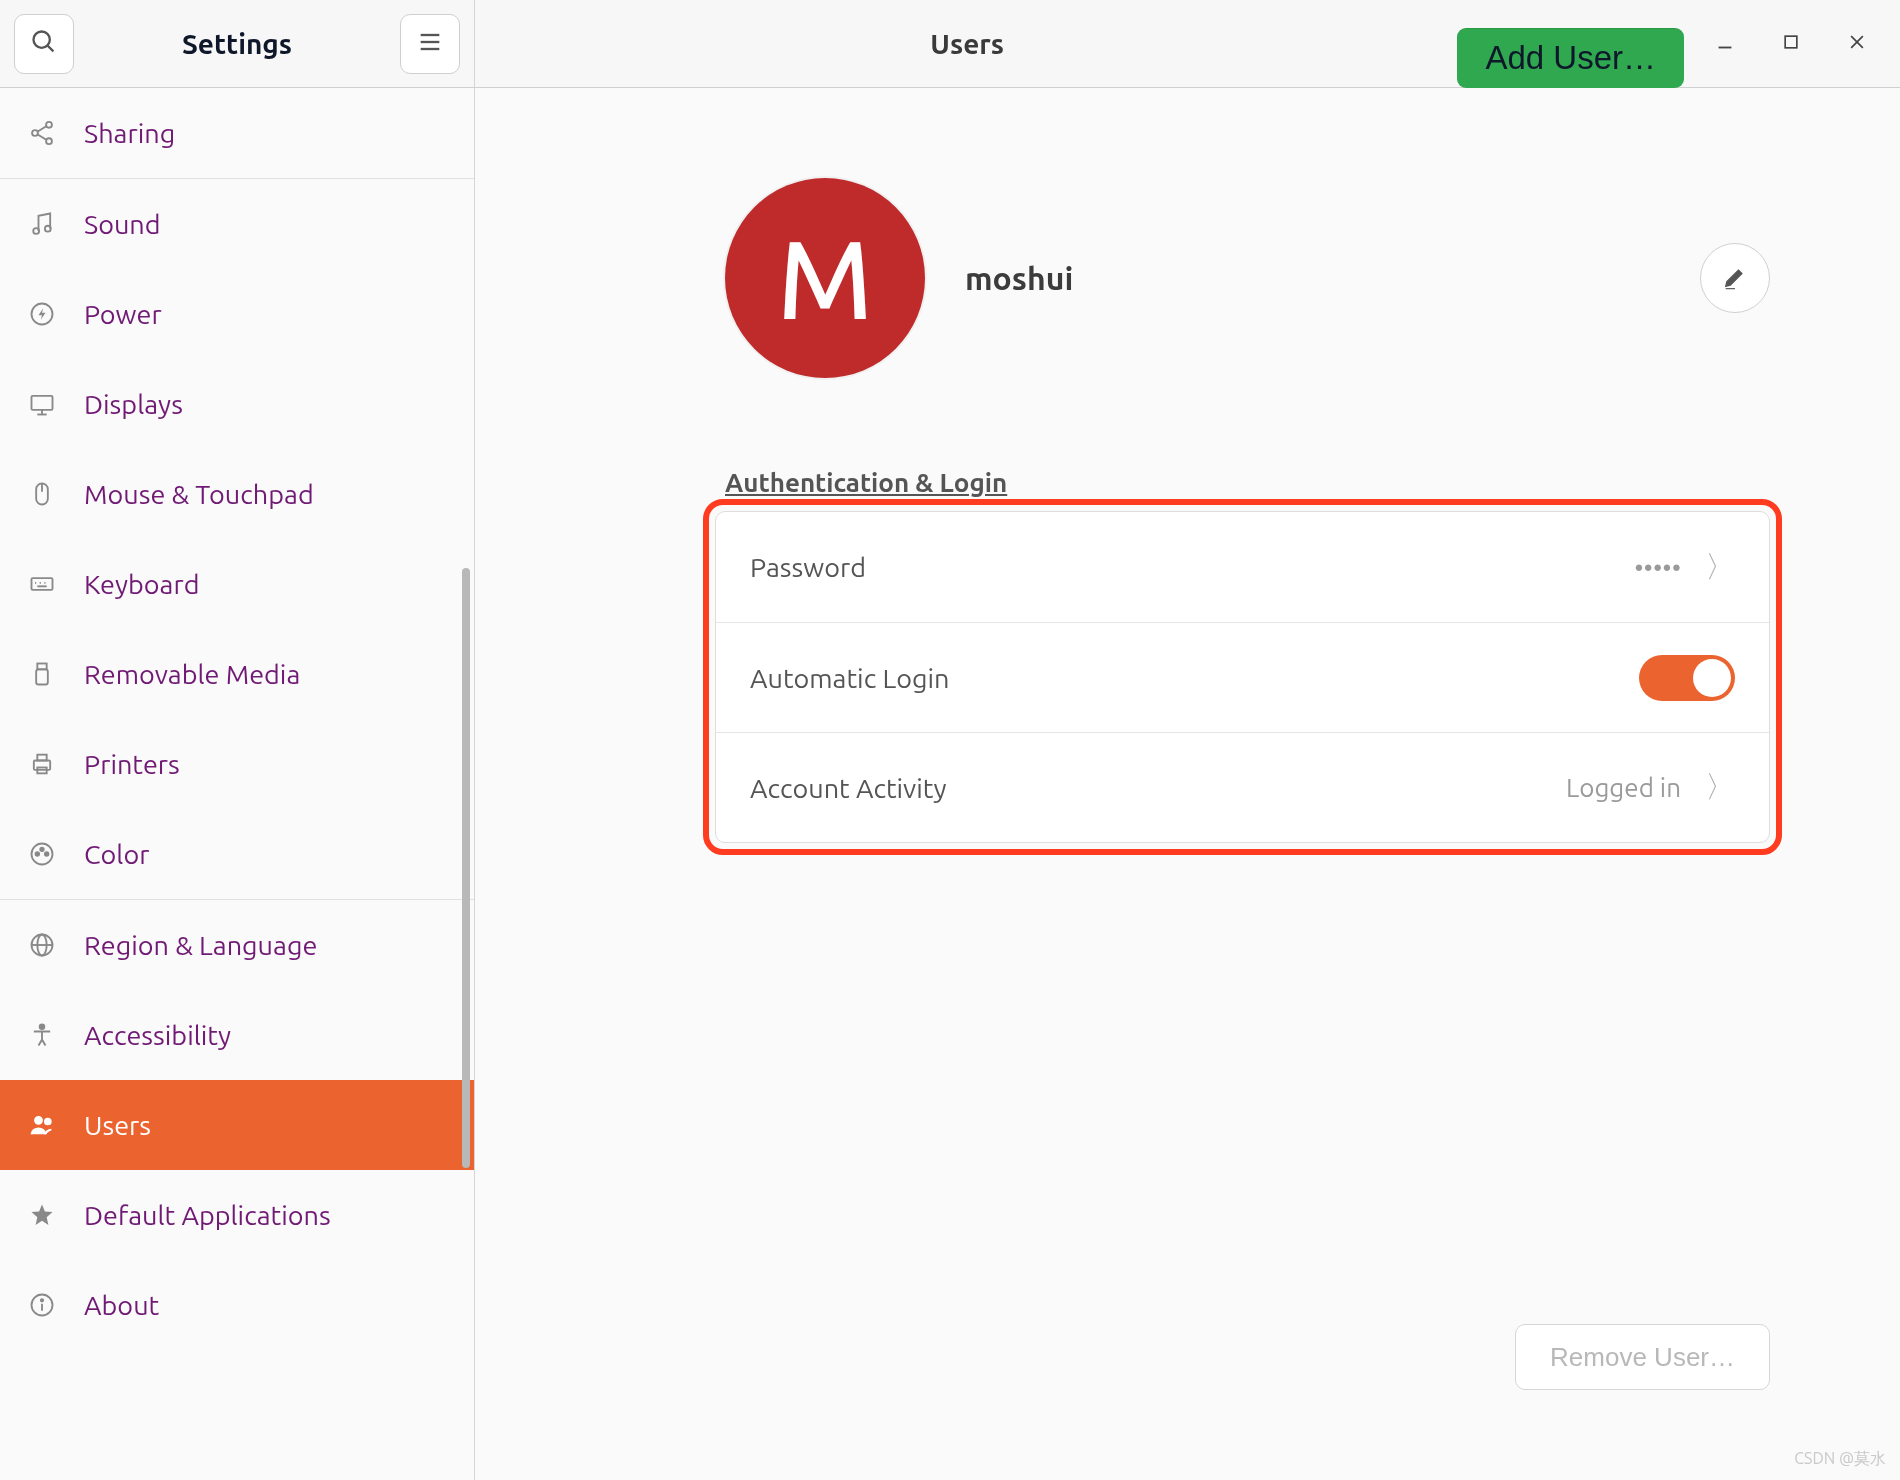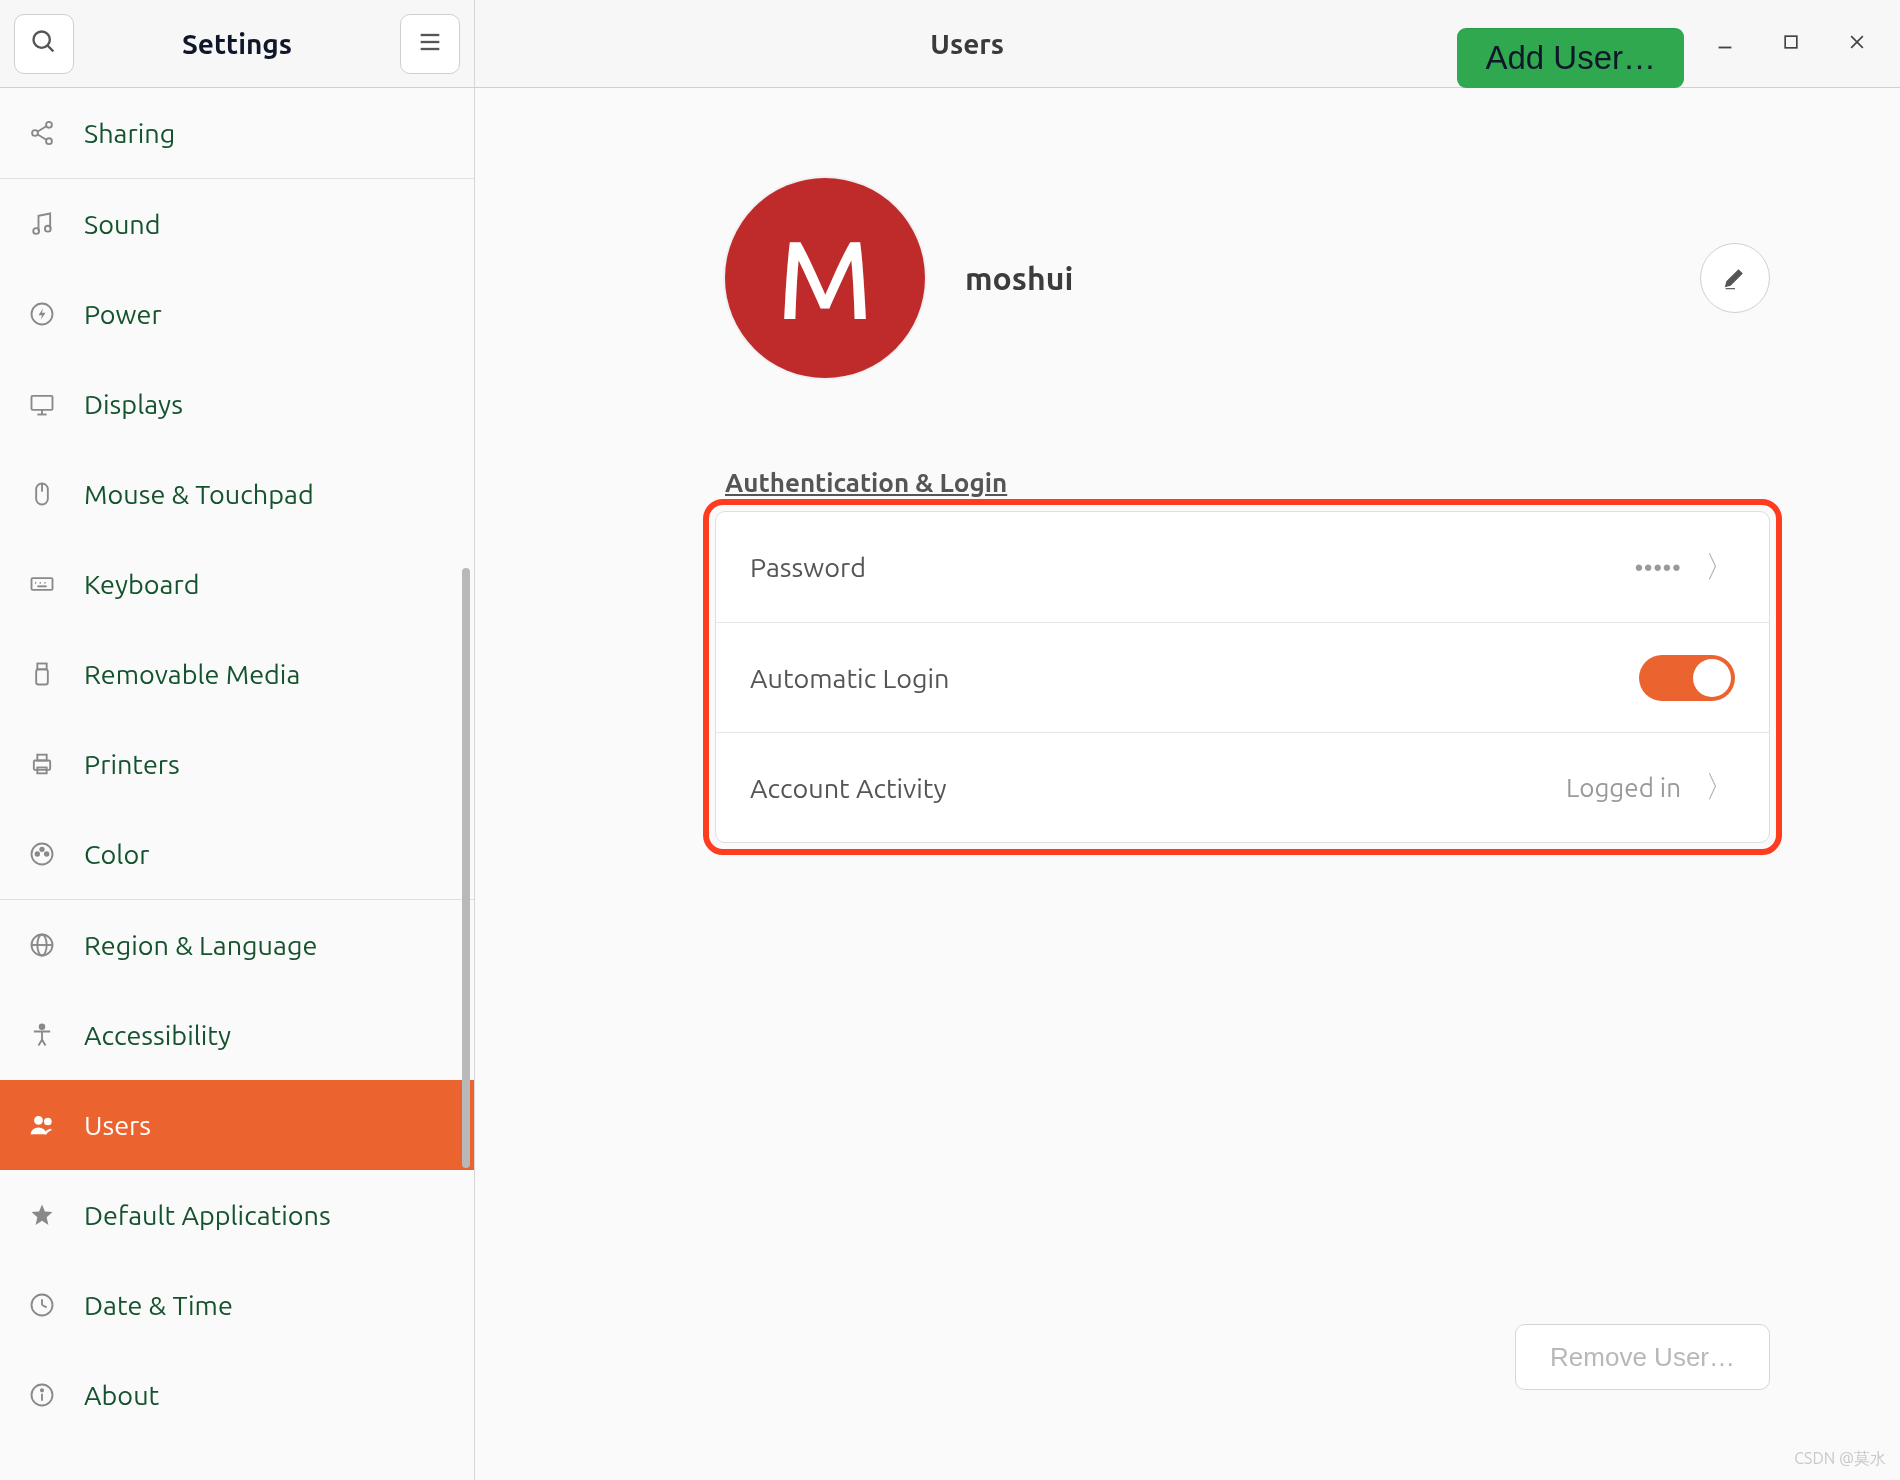--- a/index.html
+++ b/index.html
@@ -10,21 +10,21 @@
   .tb-right { flex: 1; display: flex; align-items: center; padding: 0 18px; gap: 16px; }
   .tb-title-left { flex: 1; text-align: center; font-weight: 700; font-size: 28px; color: #0f172a; }
   .tb-title-right { flex: 1; text-align: center; font-weight: 700; font-size: 28px; color: #3a3a3a; }
   .icon-btn { width: 60px; height: 60px; border: 1px solid #cfcfcf; border-radius: 10px; background: #fff; display: flex; align-items: center; justify-content: center; color: #555; cursor: pointer; }
   .icon-btn svg { width: 28px; height: 28px; stroke: #555; fill: none; stroke-width: 2; }
   .primary-btn { height: 60px; padding: 0 28px; background: #2fa84f; color: #0f172a; font-size: 33px; font-weight: 500; border: none; border-radius: 9px; cursor: pointer; box-shadow: 0 1px 0 rgba(0,0,0,.08) inset; margin-top: 28px; }
   .win-ctl { width: 50px; height: 50px; display: flex; align-items: center; justify-content: center; color: #444; cursor: pointer; font-size: 22px; }
   .body { flex: 1; display: flex; min-height: 0; }
   .sidebar { width: 475px; border-right: 1px solid #d6d6d6; background: #fafafa; position: relative; display: flex; flex-direction: column; overflow: hidden; }
   .sb-scroll { flex: 1; overflow-y: auto; }
-  .sb-item { display: flex; align-items: center; height: 90px; padding: 0 26px; gap: 26px; font-size: 27px; color: #14532d; cursor: pointer; border-bottom: 1px solid transparent; }
+  .sb-item { display: flex; align-items: center; height: 90px; padding: 0 26px; gap: 26px; font-size: 27px; color: #701a75; cursor: pointer; border-bottom: 1px solid transparent; }
   .sb-item.sel { background: #eb6430; color: #fff; }
   .sb-item.sel .sb-icon svg { stroke: #fff; fill: #fff; }
   .sb-sep { border-top: 1px solid #e0e0e0; height: 0; }
   .sb-icon { width: 32px; height: 32px; display: flex; align-items: center; justify-content: center; }
   .sb-icon svg { width: 28px; height: 28px; stroke: #898989; fill: none; stroke-width: 1.6; }
   .sb-scrollbar { position: absolute; right: 4px; width: 8px; background: #b8b8b8; border-radius: 4px; top: 480px; height: 600px; }
   .main { flex: 1; background: #fafafa; padding: 50px 120px 40px 120px; display: flex; flex-direction: column; position: relative; }
   .user-header { display: flex; align-items: center; gap: 40px; margin-left: 130px; margin-top: 40px; }
   .avatar { width: 200px; height: 200px; border-radius: 50%; background: #bf2b2b; display: flex; align-items: center; justify-content: center; color: #fff; font-size: 110px; font-weight: 500; box-shadow: 0 0 0 2px rgba(0,0,0,.04); }
   .username { font-size: 32px; font-weight: 700; color: #3c3c3c; }
@@ -241,30 +241,20 @@
 
         <div class="sb-item">
           <span class="sb-icon">
               <svg viewBox="0 0 24 24">
                 <path d="M12 3l2.5 6 6.5.5-5 4.5 1.5 6.5L12 17l-5.5 3.5L8 14 3 9.5l6.5-.5z" fill="#898989" stroke="none"></path>
               </svg>
             </span>
           <span>Default Applications</span>
         </div>
 
-        <div class="sb-item">
-          <span class="sb-icon">
-              <svg viewBox="0 0 24 24">
-                <circle cx="12" cy="12" r="9"></circle>
-                <line x1="12" y1="12" x2="12" y2="7"></line>
-                <line x1="12" y1="12" x2="16" y2="14"></line>
-              </svg>
-            </span>
-          <span>Date &amp; Time</span>
-        </div>
 
         <div class="sb-item">
           <span class="sb-icon">
               <svg viewBox="0 0 24 24">
                 <circle cx="12" cy="12" r="9"></circle>
                 <line x1="12" y1="11" x2="12" y2="17"></line>
                 <circle cx="12" cy="8" r="1" fill="#898989"></circle>
               </svg>
             </span>
           <span>About</span>

